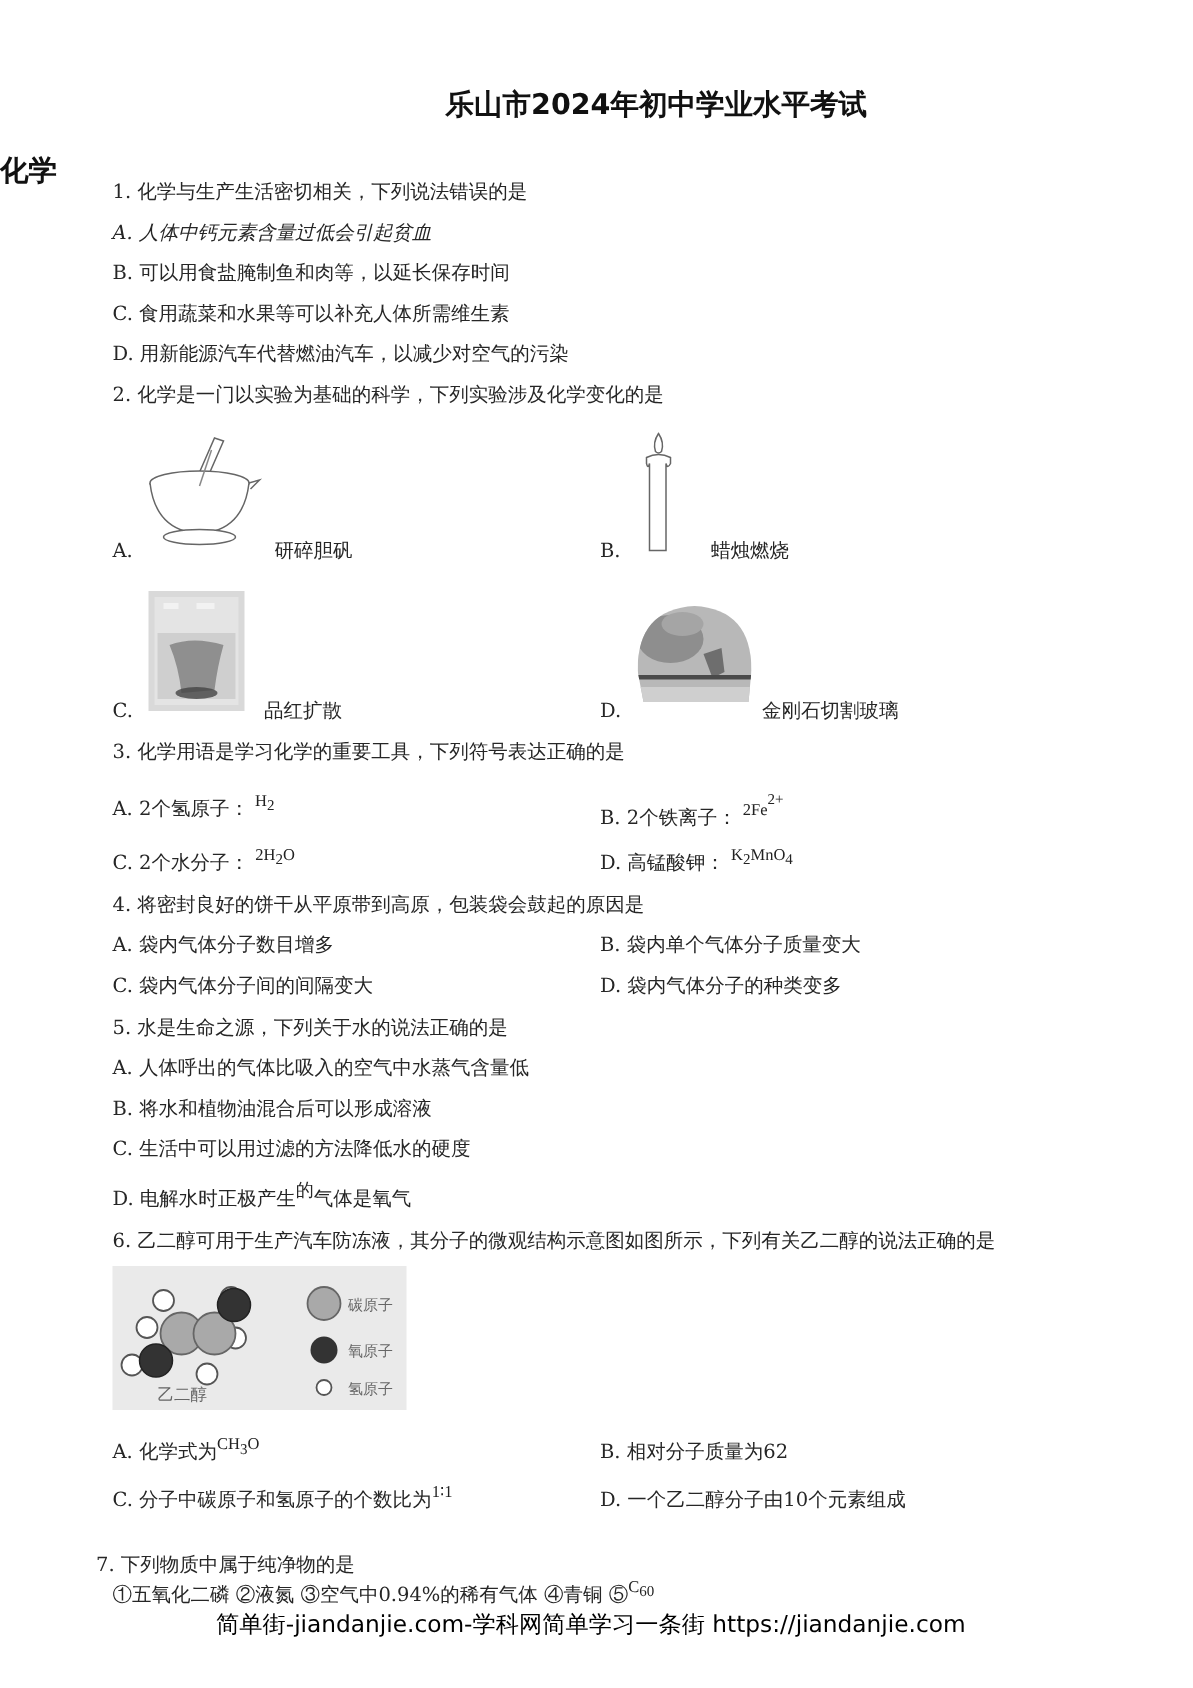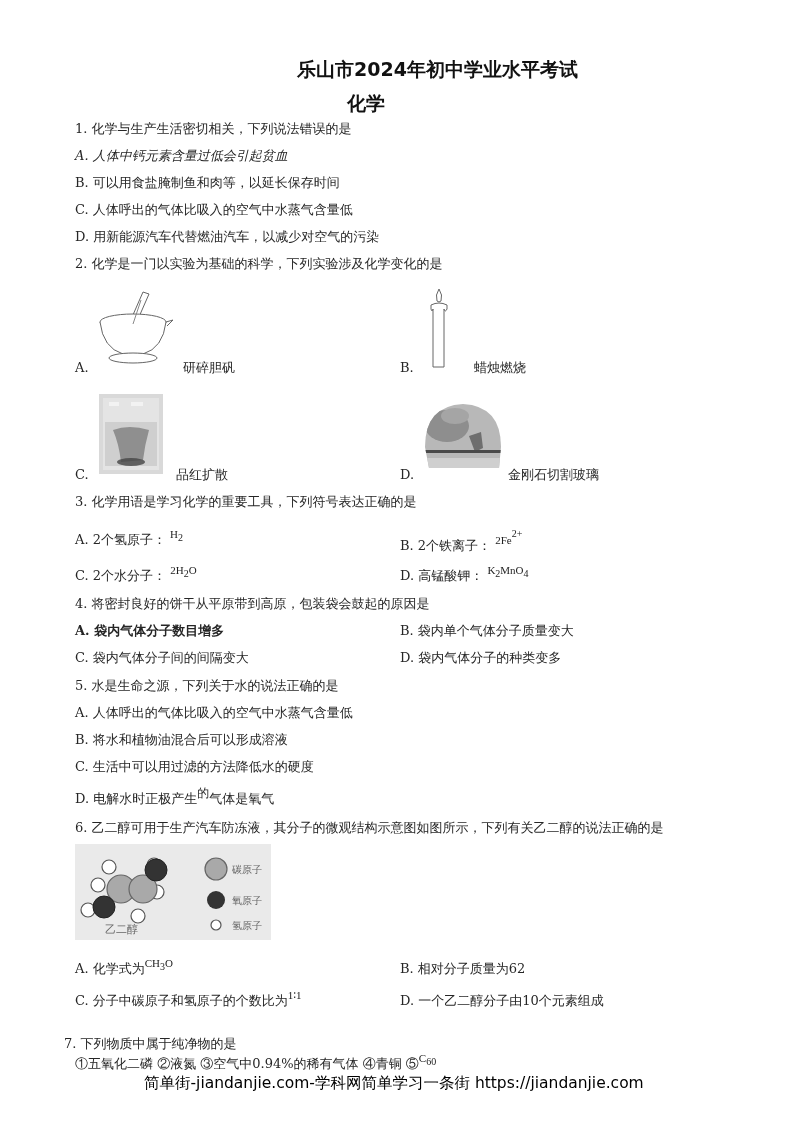--- a/index.html
+++ b/index.html
@@ -13,27 +13,27 @@
     .formula sup { font-size: 10px; vertical-align: 7px; }
     .small-up { font-size: 11px; position: relative; top: -6px; }
     .img-box { position: absolute; }
     .watermark { font-family: "DejaVu Sans", "Liberation Sans", sans-serif; font-size: 15.5px; color: #000000; }
     .legend-label { font-size: 10px; color: #666; font-family: "DejaVu Sans", sans-serif; }
   </style>
 </head>
 <body>
 
 <div class="abs title" style="left:0; width:795px; text-align:center; top:57px;padding-left:40px;">乐山市2024年初中学业水平考试</div>
-<div class="abs title" style="left:0; width:732px; text-align:center; top:91px;">化学</div>
+<div class="abs title" style="left:0; width:732px; text-align:left; top:101px;">化学</div>
 
 <div>
   <div class="abs line" style="left:75px; top:121px;">1. 化学与生产生活密切相关，下列说法错误的是</div>
   <div class="abs line" style="left:75px; top:148px;font-style:italic;">A. 人体中钙元素含量过低会引起贫血</div>
   <div class="abs line" style="left:75px; top:175px;">B. 可以用食盐腌制鱼和肉等，以延长保存时间</div>
-  <div class="abs line" style="left:75px; top:202px;">C. 人体呼出的气体比吸入的空气中水蒸气含量低</div>
+  <div class="abs line" style="left:75px; top:202px;">C. 食用蔬菜和水果等可以补充人体所需维生素</div>
   <div class="abs line" style="left:75px; top:229px;">D. 用新能源汽车代替燃油汽车，以减少对空气的污染</div>
 </div>
 
 <div>
   <div class="abs line" style="left:75px; top:256px;">2. 化学是一门以实验为基础的科学，下列实验涉及化学变化的是</div>
 
   <div class="abs line" style="left:75px; top:360px;">A.</div>
   <div class="img-box" style="left:95px; top:288px; width:80px; height:80px;">
     <svg width="80" height="80" viewBox="0 0 80 80">
       <path d="M48 4 L54 6 L40 38 L34 36 Z" fill="#fff" stroke="#666" stroke-width="1"></path>
@@ -105,21 +105,21 @@
     <span class="formula small-up"><span>2</span><span>H</span><sub>2</sub><span>O</span></span>
   </div>
   <div class="abs line" style="left:400px; top:568px;">
     <span>D. 高锰酸钾：</span>
     <span class="formula small-up"><span>K</span><sub>2</sub><span>MnO</span><sub>4</sub></span>
   </div>
 </div>
 
 <div>
   <div class="abs line" style="left:75px; top:596px;">4. 将密封良好的饼干从平原带到高原，包装袋会鼓起的原因是</div>
-  <div class="abs line" style="left:75px; top:623px;font-weight:bold;">A. 袋内气体分子数目增多</div>
+  <div class="abs line" style="left:75px; top:623px;">A. 袋内气体分子数目增多</div>
   <div class="abs line" style="left:400px; top:623px;">B. 袋内单个气体分子质量变大</div>
   <div class="abs line" style="left:75px; top:650px;">C. 袋内气体分子间的间隔变大</div>
   <div class="abs line" style="left:400px; top:650px;">D. 袋内气体分子的种类变多</div>
 </div>
 
 <div>
   <div class="abs line" style="left:75px; top:678px;">5. 水是生命之源，下列关于水的说法正确的是</div>
   <div class="abs line" style="left:75px; top:705px;">A. 人体呼出的气体比吸入的空气中水蒸气含量低</div>
   <div class="abs line" style="left:75px; top:732px;">B. 将水和植物油混合后可以形成溶液</div>
   <div class="abs line" style="left:75px; top:759px;">C. 生活中可以用过滤的方法降低水的硬度</div>

